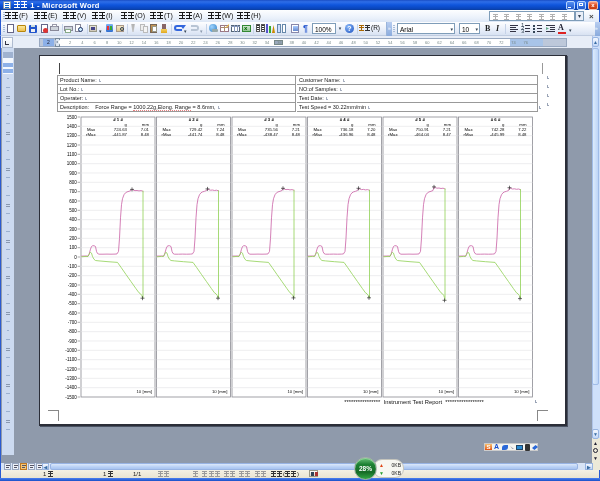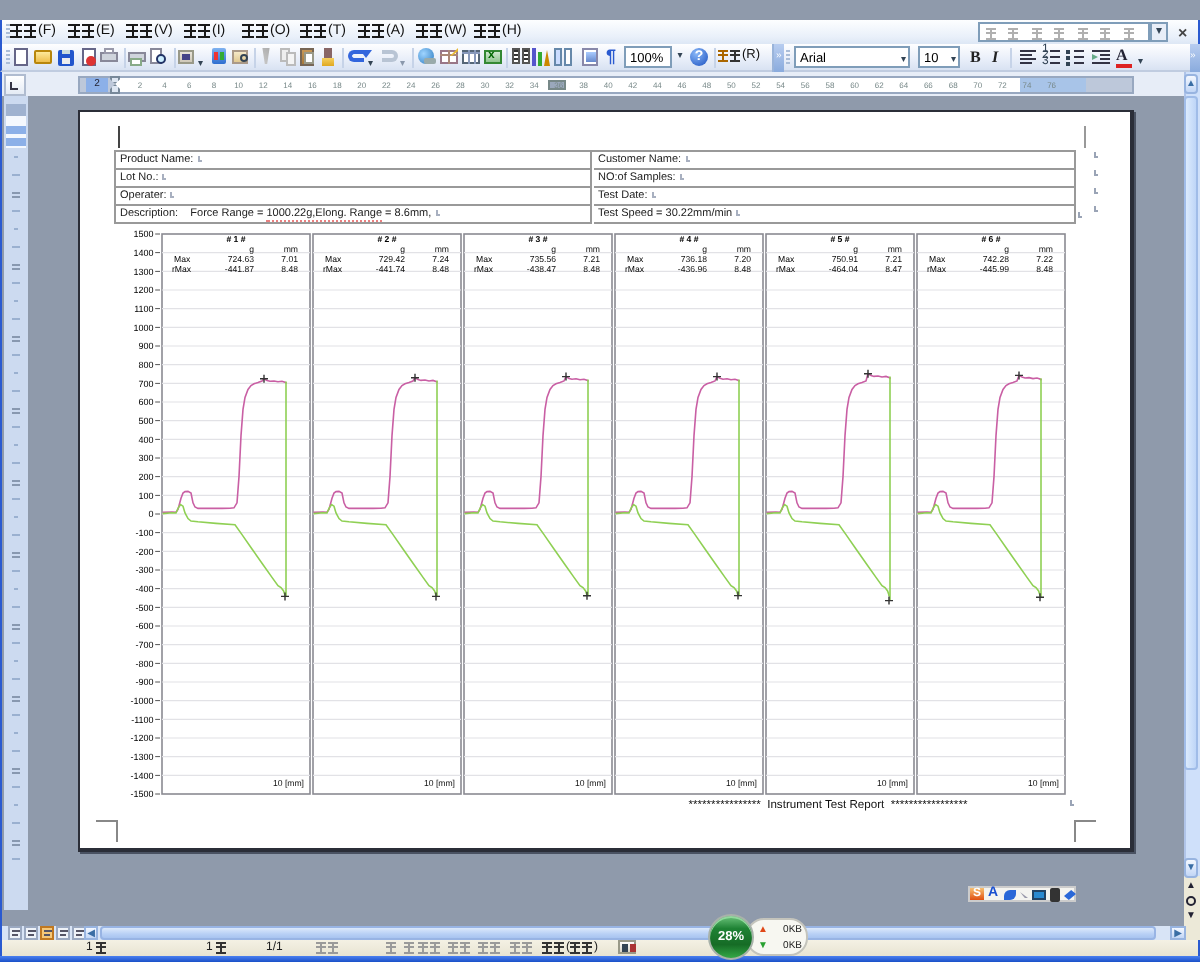--- a/index.html
+++ b/index.html
@@ -7,20 +7,33 @@
 
 .kw{display:inline-block;vertical-align:top;width:6px;height:7px;background:linear-gradient(#fff,#fff) 0 0px/6px 1px,linear-gradient(#fff,#fff) 0 3px/6px 1px,linear-gradient(#fff,#fff) 0 6px/6px 1px,linear-gradient(#fff,#fff) 3px 0/1px 7px;background-repeat:no-repeat;margin-right:1px;}
 .k7{display:inline-block;vertical-align:top;width:6px;height:7px;background:linear-gradient(#1a1a1a,#1a1a1a) 0 0px/6px 1px,linear-gradient(#1a1a1a,#1a1a1a) 0 3px/6px 1px,linear-gradient(#1a1a1a,#1a1a1a) 0 6px/6px 1px,linear-gradient(#1a1a1a,#1a1a1a) 3px 0/1px 7px;background-repeat:no-repeat;margin-right:1px;}
 .k6{display:inline-block;vertical-align:top;width:5px;height:6px;background:linear-gradient(#333,#333) 0 0px/5px 1px,linear-gradient(#333,#333) 0 2px/5px 1px,linear-gradient(#333,#333) 0 5px/5px 1px,linear-gradient(#333,#333) 2px 0/1px 6px;background-repeat:no-repeat;margin-right:1px;}
 .k6g{display:inline-block;vertical-align:top;width:5px;height:6px;background:linear-gradient(#9a9a9a,#9a9a9a) 0 0px/5px 1px,linear-gradient(#9a9a9a,#9a9a9a) 0 2px/5px 1px,linear-gradient(#9a9a9a,#9a9a9a) 0 5px/5px 1px,linear-gradient(#9a9a9a,#9a9a9a) 2px 0/1px 6px;background-repeat:no-repeat;margin-right:1px;}
 .k5g{display:inline-block;vertical-align:top;width:5px;height:6px;background:linear-gradient(#b0b0b0,#b0b0b0) 0 0px/5px 1px,linear-gradient(#b0b0b0,#b0b0b0) 0 2px/5px 1px,linear-gradient(#b0b0b0,#b0b0b0) 0 5px/5px 1px,linear-gradient(#b0b0b0,#b0b0b0) 2px 0/1px 6px;background-repeat:no-repeat;margin-right:2px;}
 .sep{position:absolute;top:2px;width:1px;height:10px;background:#c6d3e8;}
 </style></head><body>
 <div id="win">
 
+<div class="abs" style="left:0;top:0;width:600px;height:10px;background:linear-gradient(180deg,#1a4ec4 0%,#2e6ee8 18%,#0f55dc 50%,#0a46bc 85%,#0c3f9e 100%);">
+<div class="abs" style="left:3px;top:1px;width:8px;height:8px;background:#fff;border:1px solid #89a;border-radius:1px;">
+<div class="abs" style="left:1px;top:1px;width:4px;height:5px;background:linear-gradient(#16c,#16c) 0 0/4px 1px no-repeat,linear-gradient(#16c,#16c) 0 2px/4px 1px no-repeat,linear-gradient(#16c,#16c) 0 4px/4px 1px no-repeat;"></div>
+      </div>
+<div class="abs" style="left:14px;top:1px;color:#fff;font-weight:bold;font-size:7.5px;letter-spacing:0.2px;"><span class="kw"></span><span class="kw"></span>&nbsp;1 - Microsoft Word</div>
+<div class="abs" style="left:566px;top:1px;width:9px;height:9px;background:linear-gradient(#5590f2,#2058cc);border:1px solid #b8d4ff;border-radius:2px;">
+        <div class="abs" style="left:1px;top:5px;width:3px;height:1px;background:#fff;"></div>
+      </div>
+<div class="abs" style="left:577px;top:1px;width:9px;height:9px;background:linear-gradient(#5590f2,#2058cc);border:1px solid #b8d4ff;border-radius:2px;">
+        <div class="abs" style="left:1px;top:1px;width:4px;height:3px;border:1px solid #fff;"></div>
+      </div>
+<div class="abs" style="left:588px;top:1px;width:10px;height:9px;background:linear-gradient(#f4a088,#e05226 40%,#c43c10);border:1px solid #f0c0b0;border-radius:2px;color:#fff;font-size:6px;font-weight:bold;line-height:7px;text-align:center;">x</div>
+</div>
 <div class="abs" style="left:0;top:10px;width:600px;height:12px;background:linear-gradient(180deg,#fdfeff,#e9f0fa 70%,#dde7f5);border-left:1px solid #2a5ad0;border-right:1px solid #2a5ad0;">
 <div class="abs" style="left:2px;top:2px;width:2px;height:8px;background:repeating-linear-gradient(180deg,#aabdd8 0,#aabdd8 1px,transparent 1px,transparent 2px);"></div>
 <div class="abs" style="left:4px;top:2px;font-size:7px;color:#111;"><span class="k7"></span><span class="k7"></span>(F)</div>
 <div class="abs" style="left:33px;top:2px;font-size:7px;color:#111;"><span class="k7"></span><span class="k7"></span>(E)</div>
 <div class="abs" style="left:62px;top:2px;font-size:7px;color:#111;"><span class="k7"></span><span class="k7"></span>(V)</div>
 <div class="abs" style="left:91px;top:2px;font-size:7px;color:#111;"><span class="k7"></span><span class="k7"></span>(I)</div>
 <div class="abs" style="left:120px;top:2px;font-size:7px;color:#111;"><span class="k7"></span><span class="k7"></span>(O)</div>
 <div class="abs" style="left:149px;top:2px;font-size:7px;color:#111;"><span class="k7"></span><span class="k7"></span>(T)</div>
 <div class="abs" style="left:178px;top:2px;font-size:7px;color:#111;"><span class="k7"></span><span class="k7"></span>(A)</div>
 <div class="abs" style="left:207px;top:2px;font-size:7px;color:#111;"><span class="k7"></span><span class="k7"></span>(W)</div>

